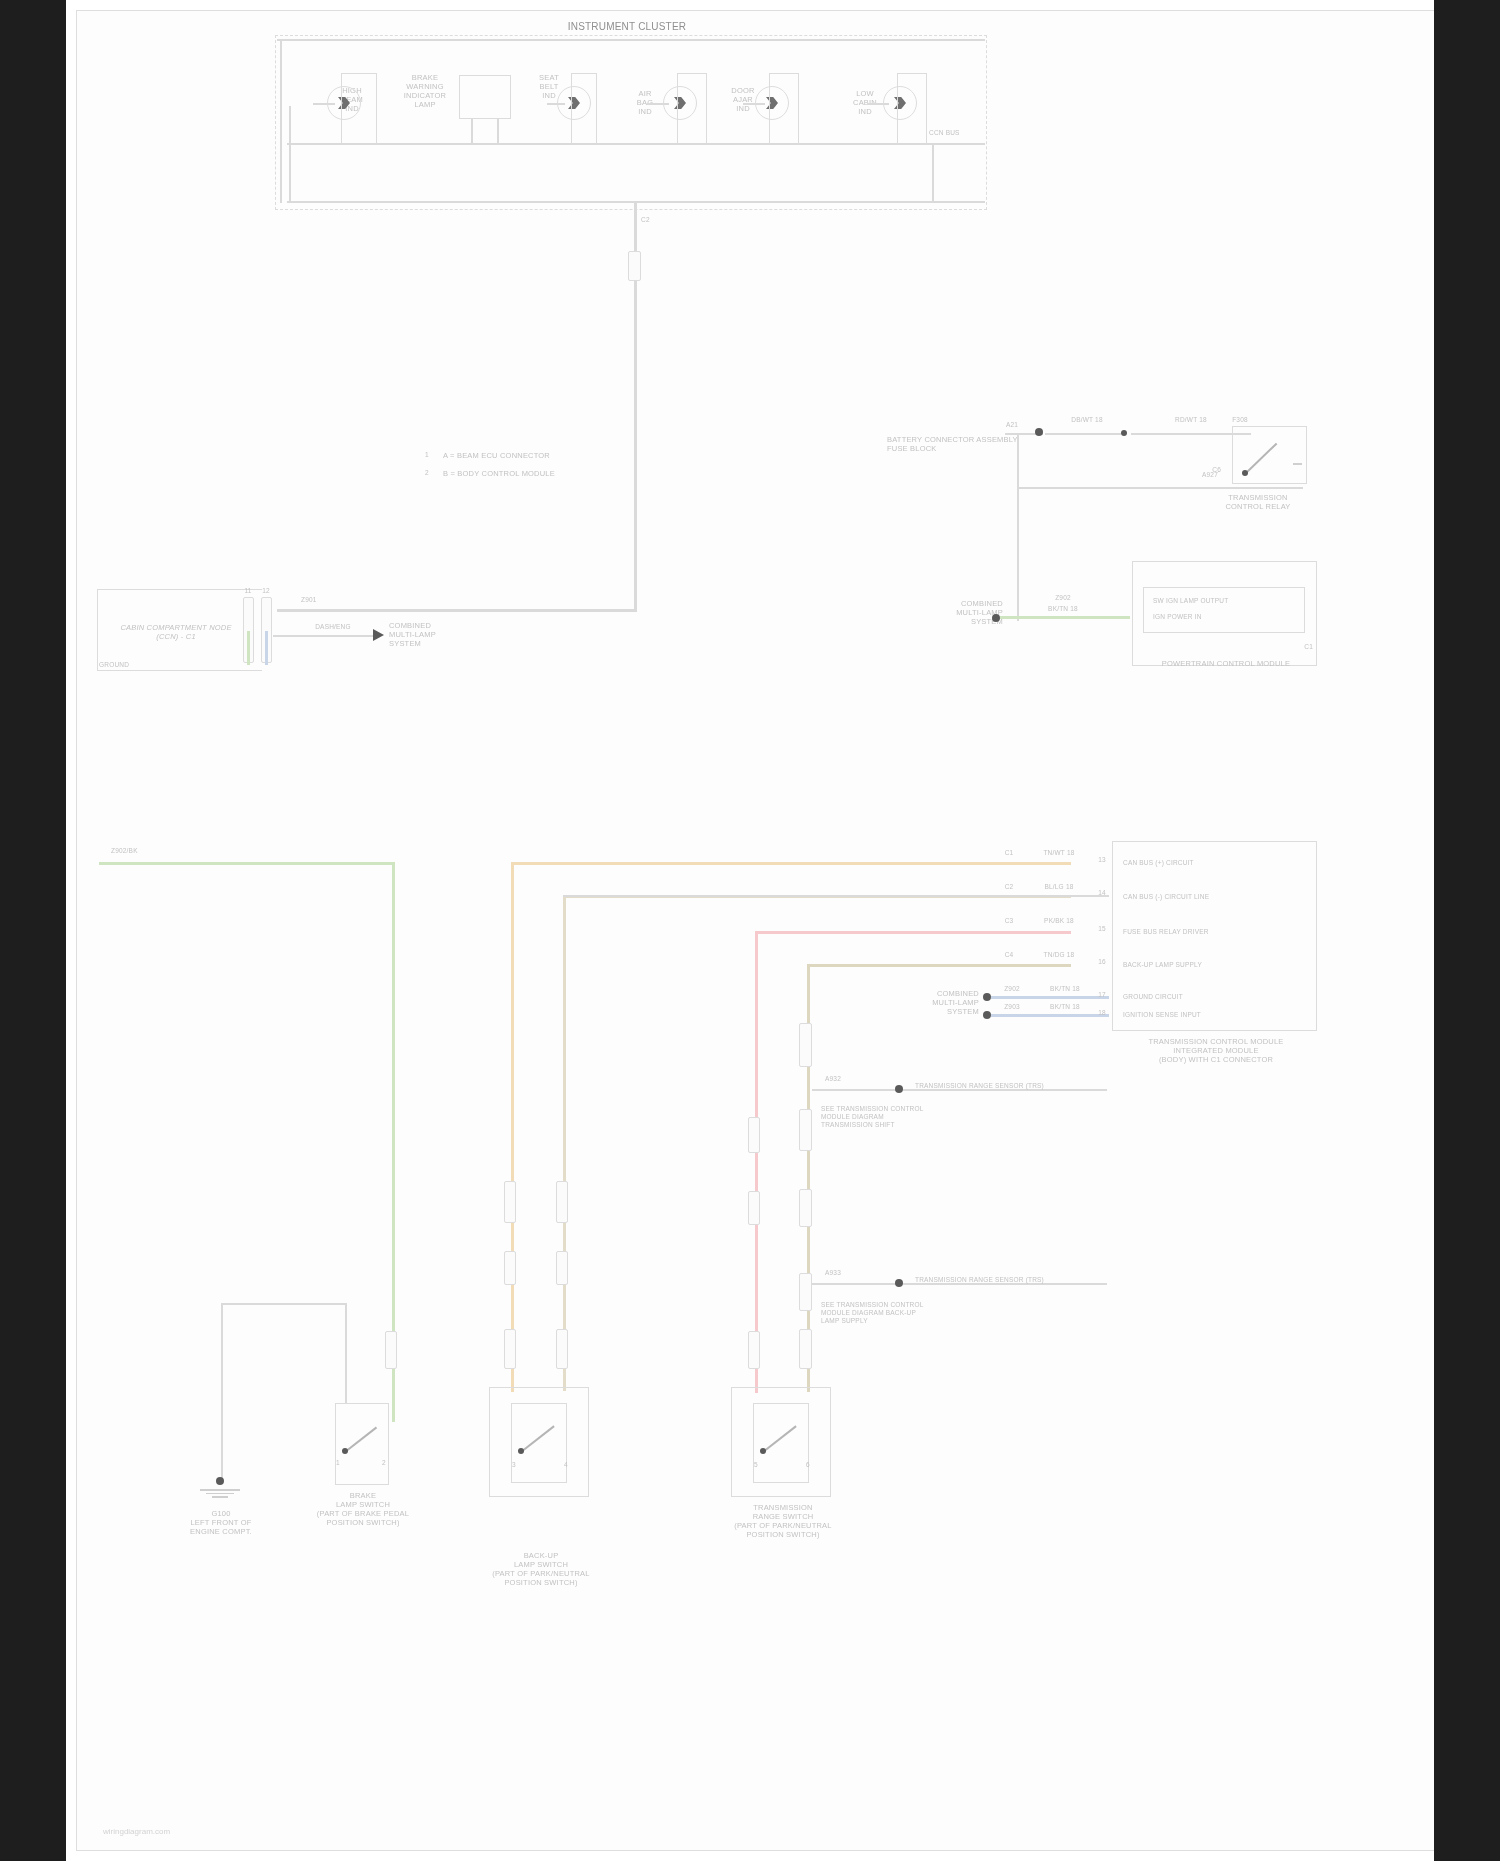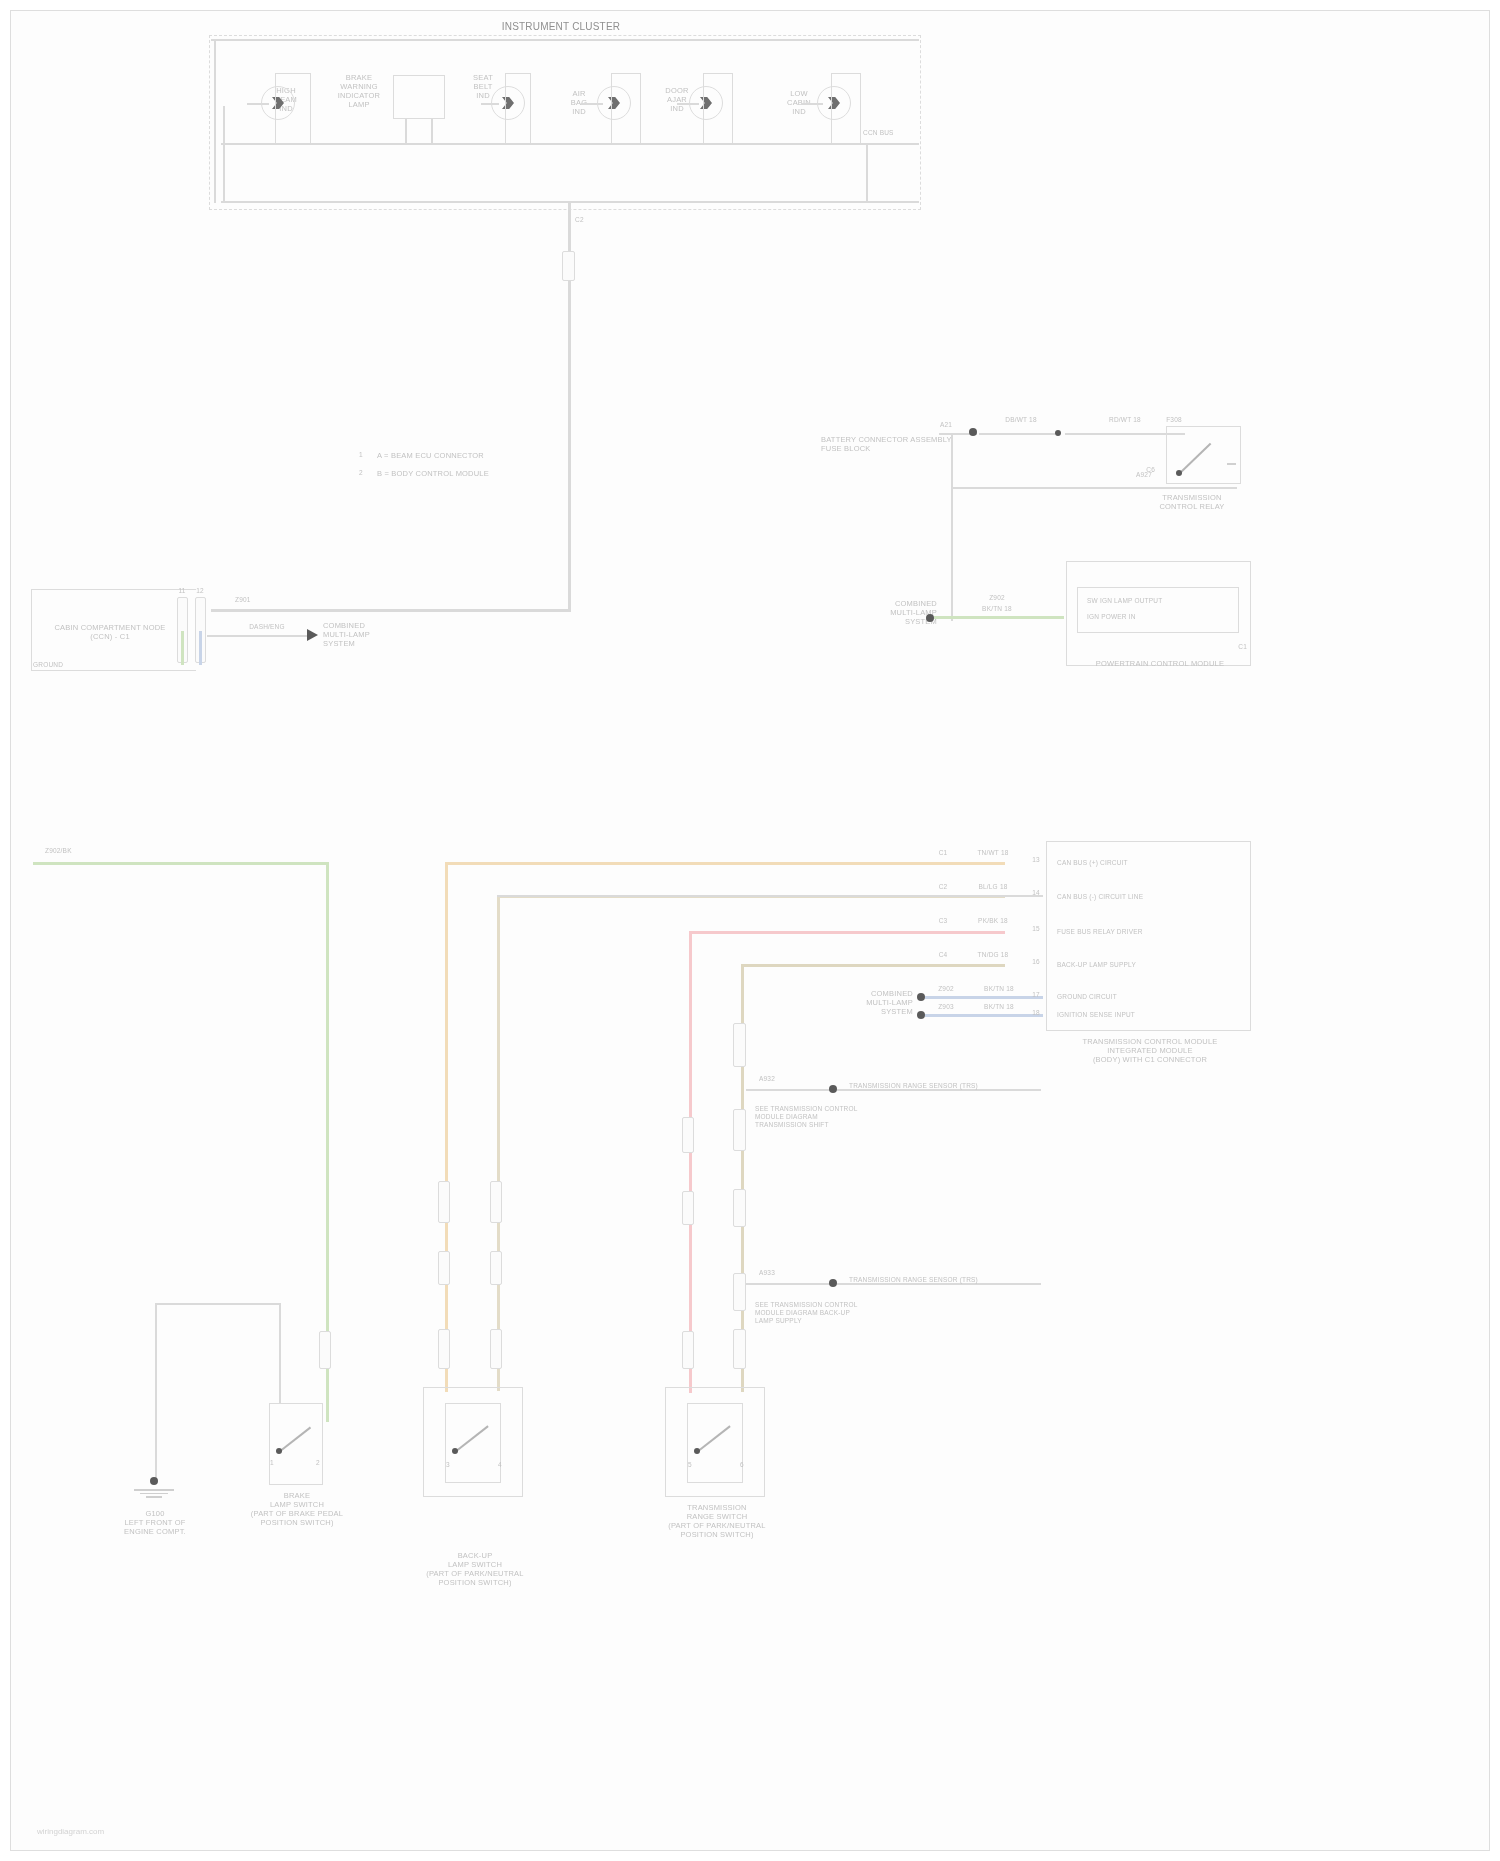--- a/index.html
+++ b/index.html
@@ -1,19 +1,19 @@
 <!DOCTYPE html>
 <html><head>
 <meta charset="utf-8">
 <title>Wiring Diagram</title>
 <style>
   html,body{margin:0;padding:0;background:#1e1e1e;}
   #page{
     position:relative;
-    width:1500px;height:1861px;
+    width:1368px;height:1861px;
     background:#ffffff;
     margin:0 auto;
     overflow:hidden;
     font-family:"Liberation Sans", sans-serif;
     color:#b9b9b9;
   }
   #sheet{
     position:absolute;left:10px;top:10px;
     width:1480px;height:1841px;
     background:#fdfdfd;
@@ -168,21 +168,21 @@
     <div class="shield" style="left:551px;top:240px;width:13px;height:30px;"></div>
 
     <div class="wire wh c-gry" style="left:200px;top:598px;width:360px;height:2.5px;"></div>
 
     <div class="lbl xtiny l" style="left:348px;top:440px;width:14px;">1</div>
     <div class="lbl tiny l" style="left:366px;top:440px;width:180px;">A  =  BEAM ECU CONNECTOR</div>
     <div class="lbl xtiny l" style="left:348px;top:458px;width:14px;">2</div>
     <div class="lbl tiny l" style="left:366px;top:458px;width:180px;">B  =  BODY CONTROL MODULE</div>
 
     <div class="box thin" style="left:20px;top:578px;width:165px;height:82px;border-right:none;"></div>
-    <div class="lbl tiny" style="left:34px;top:612px;width:130px;">CABIN COMPARTMENT NODE
+    <div class="lbl tiny" style="left:34px;top:612px;width:130px;font-style:italic;">CABIN COMPARTMENT NODE
 (CCN) - C1</div>
     <div class="lbl xtiny l" style="left:22px;top:650px;width:50px;">GROUND</div>
 
     <div class="shield" style="left:166px;top:586px;width:11px;height:66px;"></div>
     <div class="shield" style="left:184px;top:586px;width:11px;height:66px;"></div>
     <div class="lbl xtiny" style="left:163px;top:576px;width:16px;">11</div>
     <div class="lbl xtiny" style="left:181px;top:576px;width:16px;">12</div>
 
     <div class="lbl xtiny l" style="left:224px;top:585px;width:50px;">Z901</div>
 

